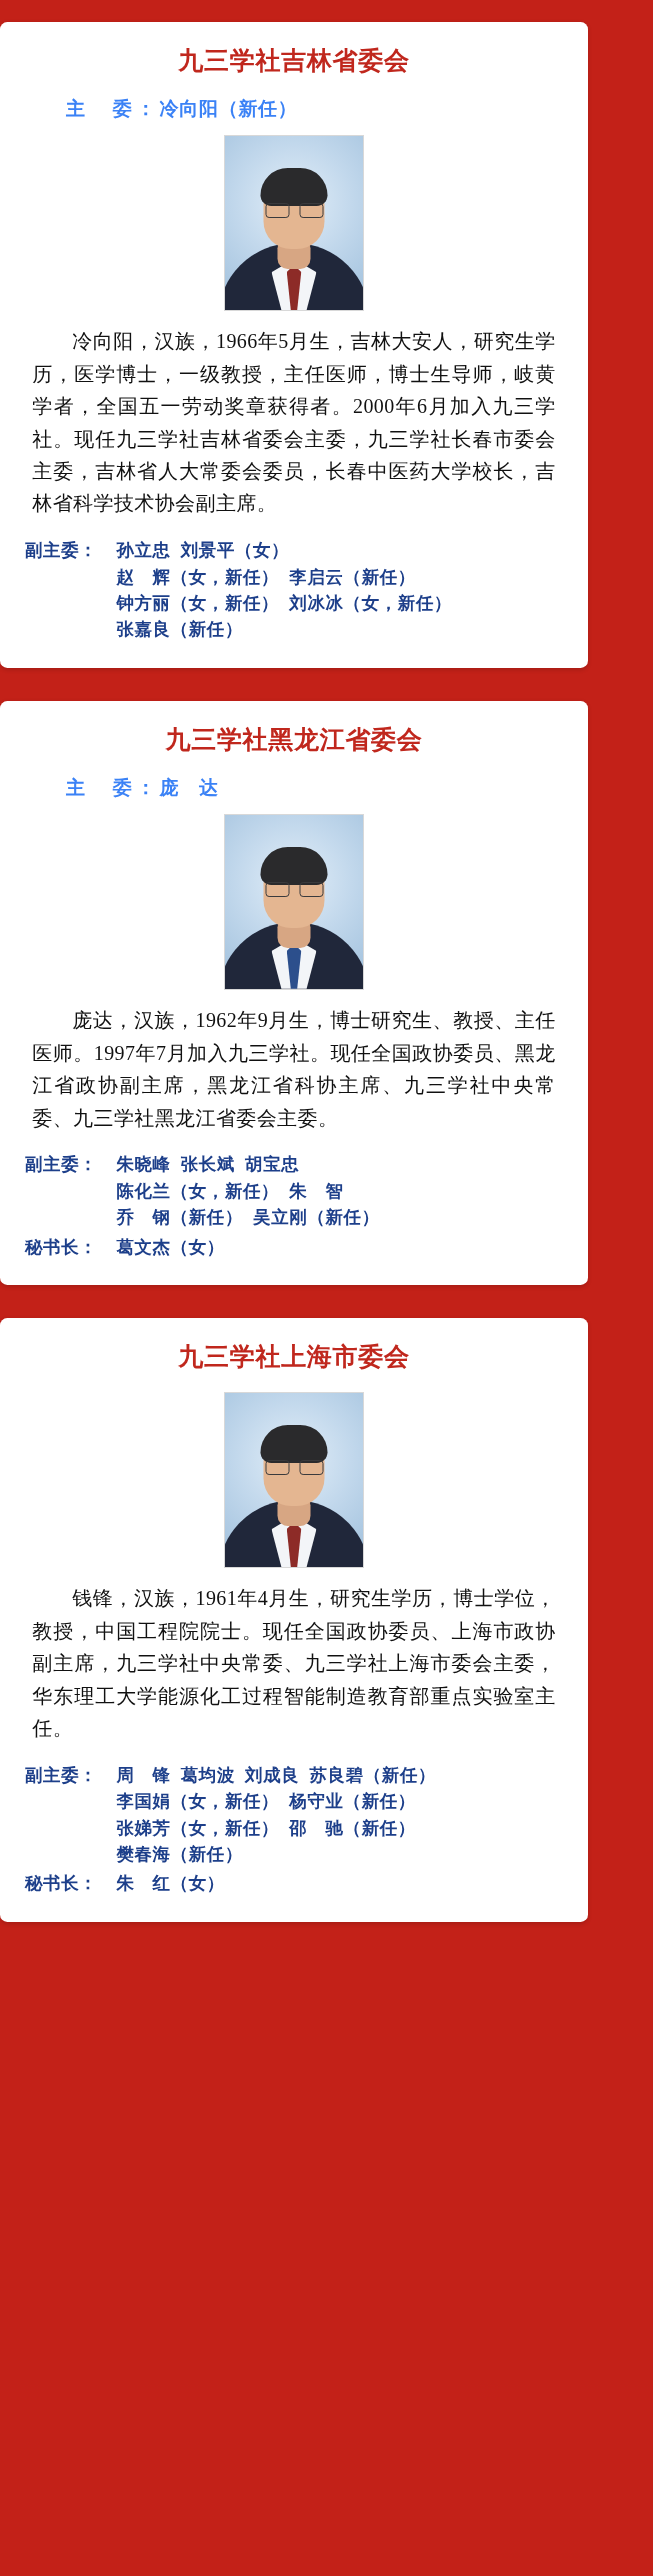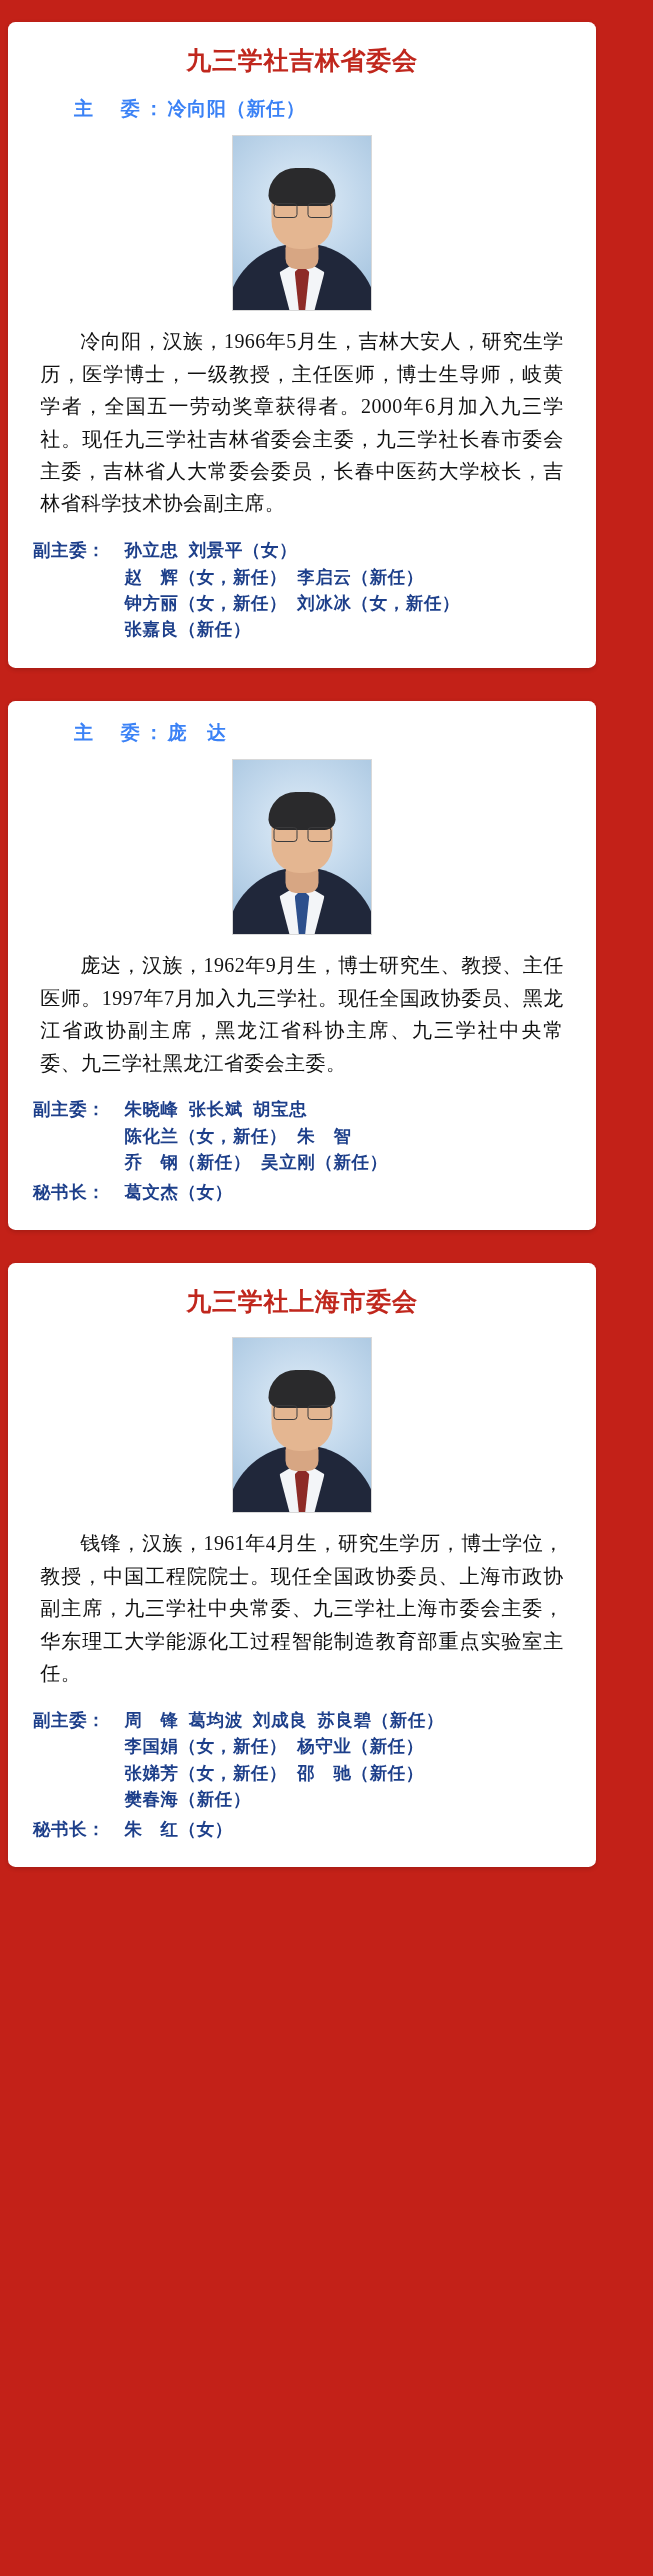--- a/index.html
+++ b/index.html
@@ -7,21 +7,21 @@
     padding: 0;
   }
   body {
     width: 653px;
     background: #c32118;
     font-family: "Liberation Serif", "DejaVu Serif", serif;
   }
   .page {
     width: 516px;
     background: #c32118;
-    padding: 22px 0 29px 8px;
+    padding: 22px 0 29px 0;
     box-sizing: border-box;
   }
   .card {
     width: 588px;
     margin: 0 auto 33px auto;
     background: #ffffff;
     border-radius: 7.3px;
     box-sizing: border-box;
     padding: 19px 25px 25px 25px;
     box-shadow: 0 1.5px 4.4px rgba(0,0,0,0.15);
@@ -206,20 +206,21 @@
       <span class="value-block">
         <div>孙立忠  刘景平（女）</div>
         <div>赵　辉（女，新任）  李启云（新任）</div>
         <div>钟方丽（女，新任）  刘冰冰（女，新任）</div>
         <div>张嘉良（新任）</div>
       </span>
     </div>
   </div>
 
   <div class="card">
+    <div class="card-title">九三学社黑龙江省委会</div>
     <div class="role-line">
       <span class="role-label">主　委：</span><span>庞　达</span>
     </div>
     <div class="photo-wrap">
       <div class="photo">
         <div class="bg-grad"></div>
         <div class="shoulders"></div>
         <div class="shirt"></div>
         <div class="tie blue"></div>
         <div class="neck"></div>

